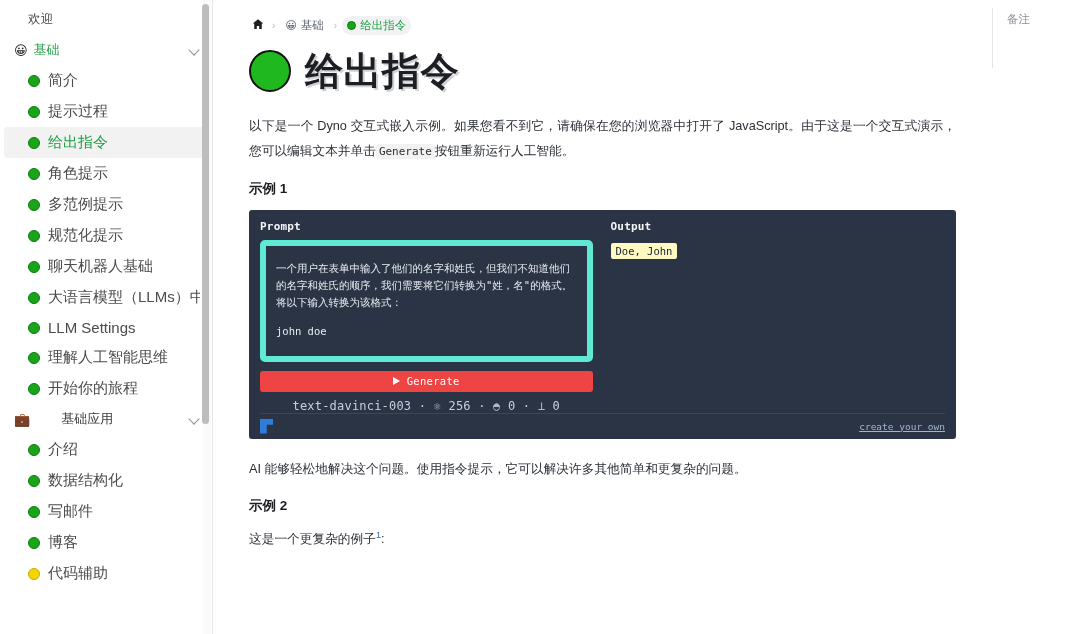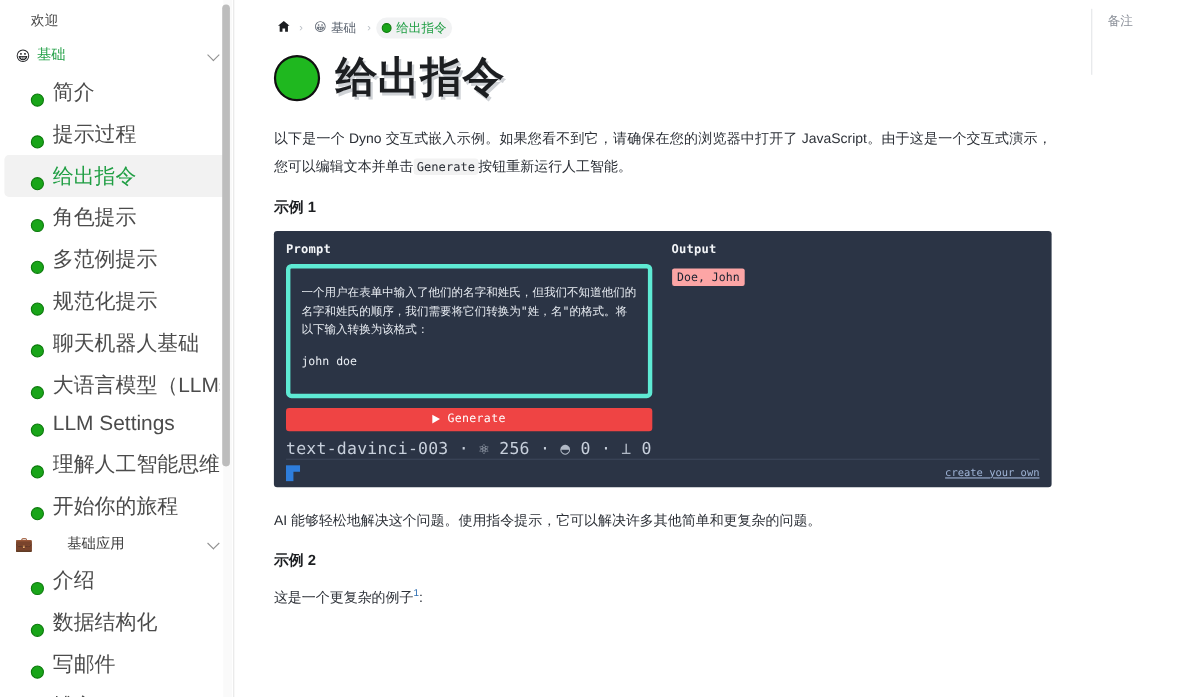--- a/index.html
+++ b/index.html
@@ -44,23 +44,23 @@
     width: 13px; height: 13px; position: relative; opacity: .65;
   }
   .chev::before {
     content: ""; position: absolute; left: 1px; top: 2px;
     width: 7px; height: 7px;
     border-right: 1.6px solid #555; border-bottom: 1.6px solid #555;
     transform: rotate(45deg);
   }
   .sb-item {
     display: flex;
-    align-items: flex-end;
+    align-items: center;
     padding: 6px 8px 6px 24px;
-    font-size: 19px;
+    font-size: 15px;
     color: #4b4b4b;
     cursor: pointer;
     border-radius: 4px;
     margin: 0 4px;
   }
   .sb-item.active { background: #f2f2f2; color: #1f9e43; }
   .dot {
     width: 12px; height: 12px; border-radius: 50%;
     background: #19a519; flex: 0 0 12px;
     margin-right: 8px;
@@ -158,21 +158,21 @@
     position: relative;
   }
   .dyno-cols { display: flex; gap: 0; }
   .dyno-left { width: 50%; padding-right: 10px; }
   .dyno-right { width: 50%; padding-left: 8px; }
   .dyno-label {
     font-size: 11px; font-weight: 700; color: #f3f5f8;
     margin: 0 0 7px 0; letter-spacing: .2px;
   }
   .prompt-box {
-    border: 4px solid #5eead4;
+    border: 6px solid #5eead4;
     border-radius: 5px;
     background: transparent;
     height: 122px;
     padding: 14px 10px;
     font-size: 10.5px;
     line-height: 1.65;
     color: #e9edf3;
     overflow: hidden;
     cursor: text;
   }
@@ -192,29 +192,29 @@
     letter-spacing: .3px;
   }
   .gen-btn .play {
     width: 0; height: 0;
     border-left: 7px solid #fff;
     border-top: 4.5px solid transparent;
     border-bottom: 4.5px solid transparent;
   }
   .meta-line {
     text-align: center;
-    font-size: 15px;
+    font-size: 12px;
     color: #c8d0dc;
     margin-top: 7px;
     letter-spacing: .2px;
   }
   .meta-line .mi { opacity: .85; }
   .output-val {
     display: inline-block;
-    background: #fca5a5;
+    background: #fef9c3;
     color: #1a2230;
     font-size: 10.5px;
     padding: 2px 5px;
     border-radius: 2px;
   }
   .dyno-footer {
     border-top: 1px solid #3c465a;
     height: 26px;
     display: flex; align-items: center; justify-content: space-between;
   }

